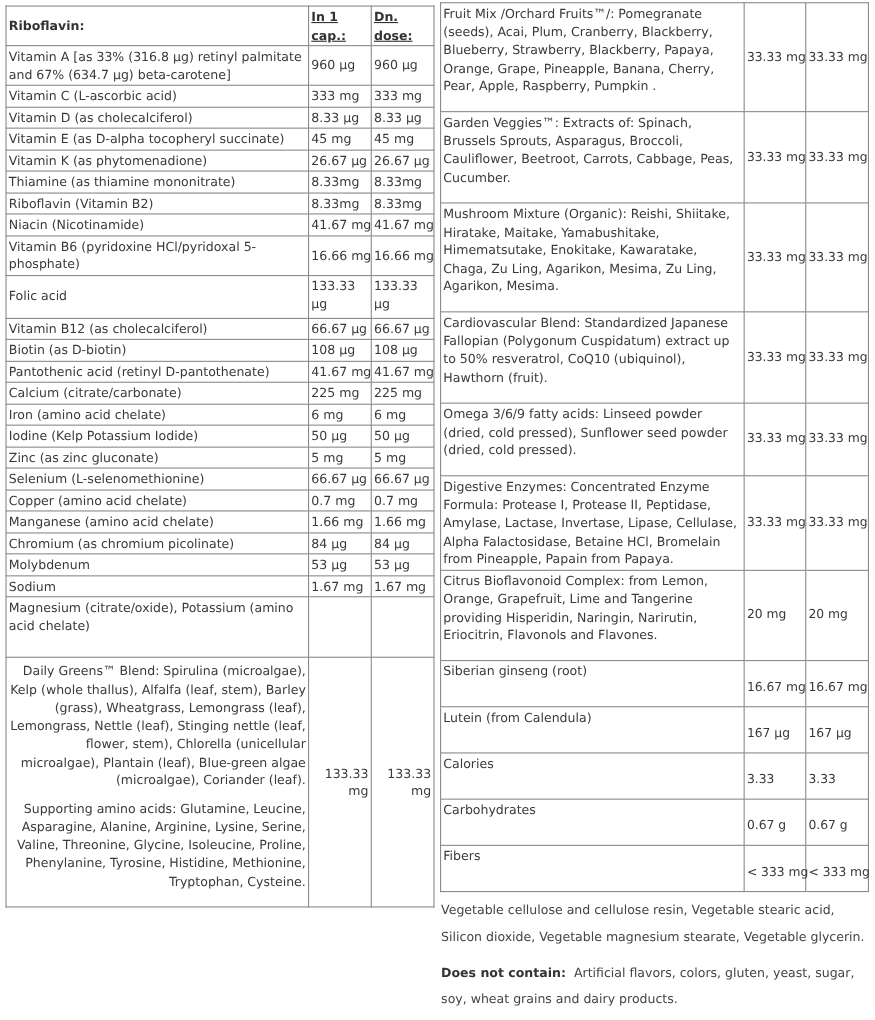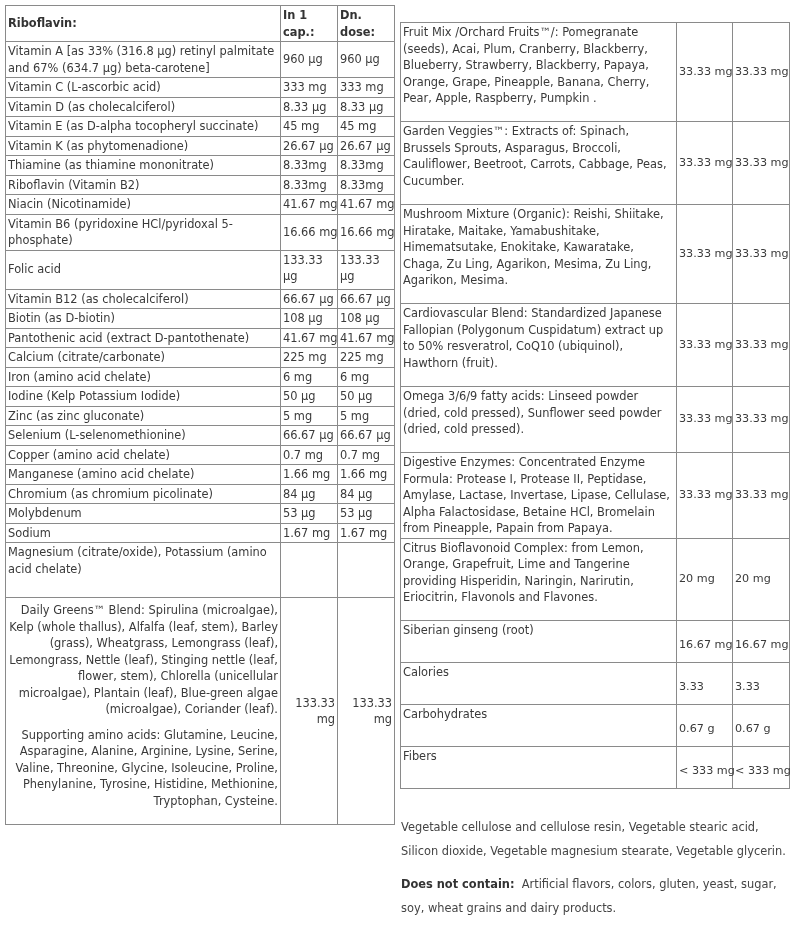--- a/index.html
+++ b/index.html
@@ -9,30 +9,30 @@
     font-size: 11.4px; color: #3a3a3a; line-height: 16.5px;
   }
   table { border-collapse: collapse; table-layout: fixed; position: absolute; }
   td { border: 1px solid #8a8a8a; padding: 1px 2px; vertical-align: middle; word-wrap: break-word; }
   .left-table { left: 5px; top: 5px; width: 389px; }
   .left-table col.c1 { width: 275px; }
   .left-table col.c2 { width: 57px; }
   .left-table col.c3 { width: 57px; }
   .left-table .head td { font-weight: bold; color: #333; height: 33px; }
   .left-table .head td.name { vertical-align: middle; }
-  .left-table .head td.val { vertical-align: top; }
+  .left-table .head td.val { vertical-align: top; text-decoration: underline; }
   .left-table td.val { white-space: normal; }
   .nowrap { white-space: nowrap; margin-left: 36px; }
   .left-table .tall td { height: 36px; vertical-align: top; }
   .left-table .greens td { height: 221px; text-align: right; }
   .left-table .greens td.name { vertical-align: top; padding-top: 4px; }
   .para { display: block; }
   .para + .para { margin-top: 9px; }
 
-  .right-table { left: 400px; top: 22px; width: 389px; }
+  .right-table { left: 400px; top: 2px; width: 389px; }
   .right-table col.c1 { width: 276px; }
   .right-table col.c2 { width: 56px; }
   .right-table col.c3 { width: 57px; }
   .right-table td { vertical-align: middle; }
   .right-table td.name { vertical-align: top; padding-top: 1px; }
   .right-table td.val { white-space: nowrap; font-size: 11.2px; }
   .right-table .r-big td { height: 96px; }
   .right-table .r-med td { height: 80px; }
   .right-table .r-omega td { height: 63px; }
   .right-table .r-enz td { height: 79px; }
@@ -113,21 +113,21 @@
         <td>Vitamin B12 (as cholecalciferol)</td>
         <td class="nowrap">66.67 µg</td>
         <td class="nowrap">66.67 µg</td>
       </tr>
     <tr>
         <td>Biotin (as D-biotin)</td>
         <td class="nowrap">108 µg</td>
         <td class="nowrap">108 µg</td>
       </tr>
     <tr>
-        <td>Pantothenic acid (extract D-pantothenate)</td>
+        <td>Pantothenic acid (retinyl D-pantothenate)</td>
         <td class="nowrap">41.67 mg</td>
         <td class="nowrap">41.67 mg</td>
       </tr>
     <tr>
         <td>Calcium (citrate/carbonate)</td>
         <td class="nowrap">225 mg</td>
         <td class="nowrap">225 mg</td>
       </tr>
     <tr>
         <td>Iron (amino acid chelate)</td>
@@ -231,20 +231,25 @@
         <td class="name">Citrus Bioflavonoid Complex: from Lemon, Orange, Grapefruit, Lime and Tangerine providing Hisperidin, Naringin, Narirutin, Eriocitrin, Flavonols and Flavones.</td>
         <td class="val">20 mg</td>
         <td class="val">20 mg</td>
       </tr>
     <tr class="r-small">
         <td class="name">Siberian ginseng (root)</td>
         <td class="val">16.67 mg</td>
         <td class="val">16.67 mg</td>
       </tr>
     <tr class="r-small">
+        <td class="name">Lutein (from Calendula)</td>
+        <td class="val">167 µg</td>
+        <td class="val">167 µg</td>
+      </tr>
+    <tr class="r-small">
         <td class="name">Calories</td>
         <td class="val">3.33</td>
         <td class="val">3.33</td>
       </tr>
     <tr class="r-small">
         <td class="name">Carbohydrates</td>
         <td class="val">0.67 g</td>
         <td class="val">0.67 g</td>
       </tr>
     <tr class="r-small">

